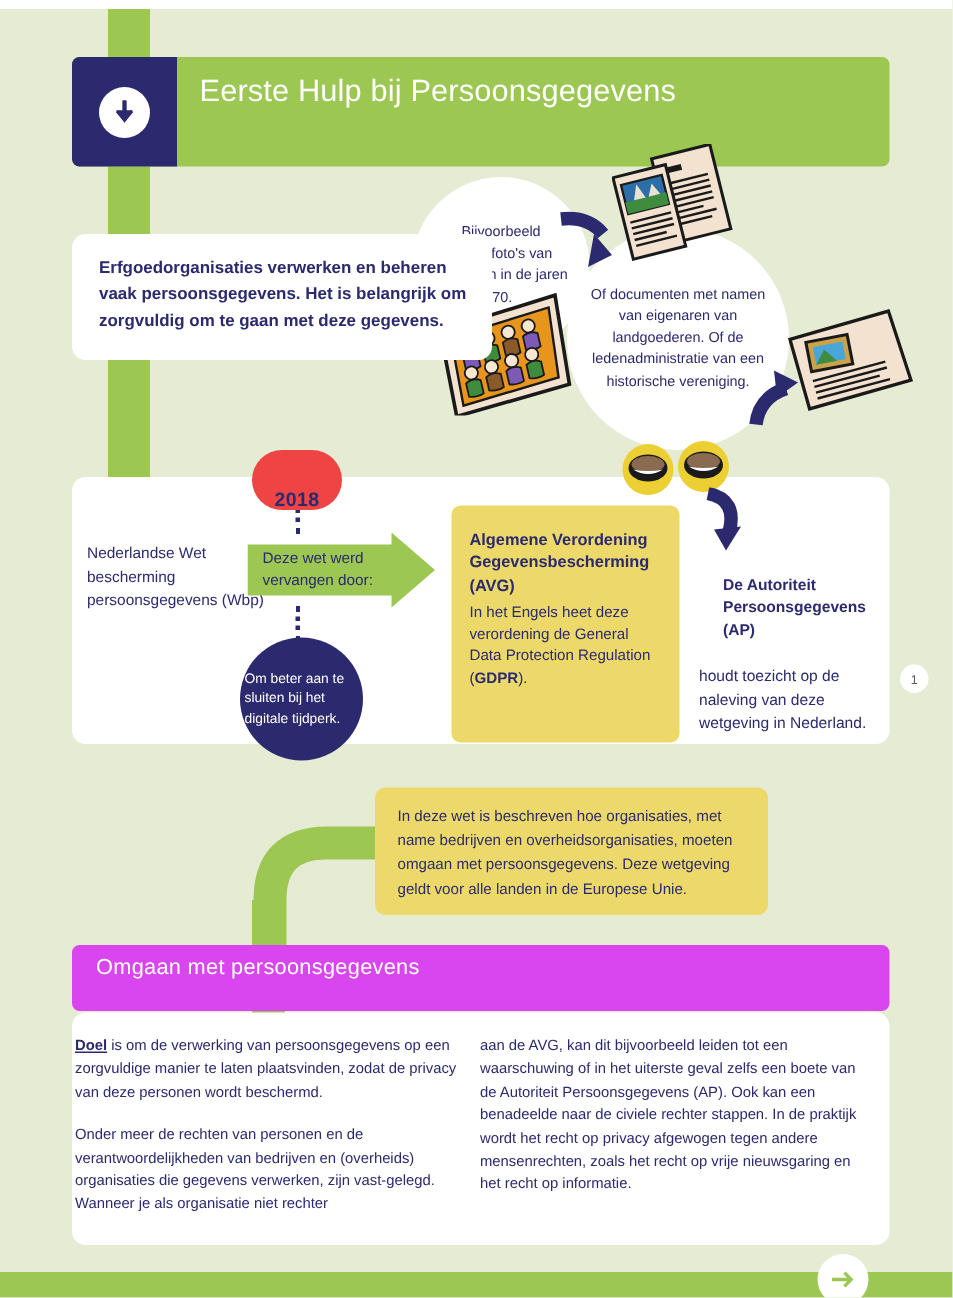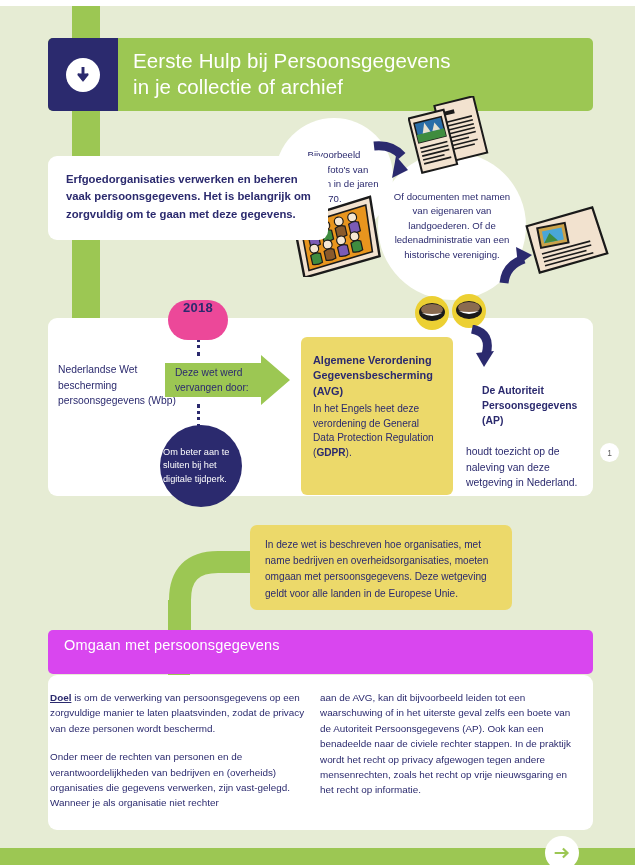--- a/index.html
+++ b/index.html
@@ -78,22 +78,22 @@
     position:absolute;left:58px;top:362px;width:120px;
     font-size:10.3px;line-height:15.6px;color:#2b2a6e;
   }
   .dotline{
     position:absolute;left:197px;width:0;border-left:3px dotted #2b2a6e;
   }
   .dot-a{top:332px;height:24px;}
   .dot-b{top:404px;height:24px;}
   .year-bubble{
     position:absolute;left:168px;top:300px;width:60px;height:40px;
-    background:#ec4899;border-radius:30px;
-    display:flex;align-items:flex-start;justify-content:center;
+    background:#ef4444;border-radius:30px;
+    display:flex;align-items:flex-end;justify-content:center;
   }
   .year-bubble span{
     color:#2b2a6e;font-size:13px;font-weight:bold;letter-spacing:.3px;
   }
   .greenarrow{
     position:absolute;left:165px;top:355px;width:125px;height:50px;
   }
   .greenarrow .gtxt{
     position:absolute;left:10px;top:10px;width:100px;
     font-size:10.2px;line-height:15px;color:#2b2a6e;
@@ -204,21 +204,20 @@
     <span class="circle-dl">
       <svg class="arrow-dn" viewBox="0 0 20 20">
         <path d="M10 2 L10 13 M10 15 L5 9 M10 15 L15 9" stroke="#2b2a6e" stroke-width="2.2" fill="none" stroke-linecap="butt"></path>
         <polygon points="10,17 4.5,8.5 15.5,8.5" fill="#2b2a6e"></polygon>
         <rect x="8.6" y="2" width="2.8" height="9" fill="#2b2a6e"></rect>
       </svg>
     </span>
   </div>
   <div class="header-title">
     <div>Eerste Hulp bij Persoonsgegevens</div>
-    <div>in je collectie of archief</div>
   </div>
 
   <div class="ellipse e2">
     <p>Of documenten met namen van eigenaren van landgoederen. Of de ledenadministratie van een historische vereniging.</p>
   </div>
   <div class="ellipse e1">
     <p>Bijvoorbeeld schoolfoto's van leerlingen in de jaren '70.</p>
   </div>
 
   <svg class="clip" style="left:408px;top:96px;width:92px;height:78px;" viewBox="0 0 92 78">

